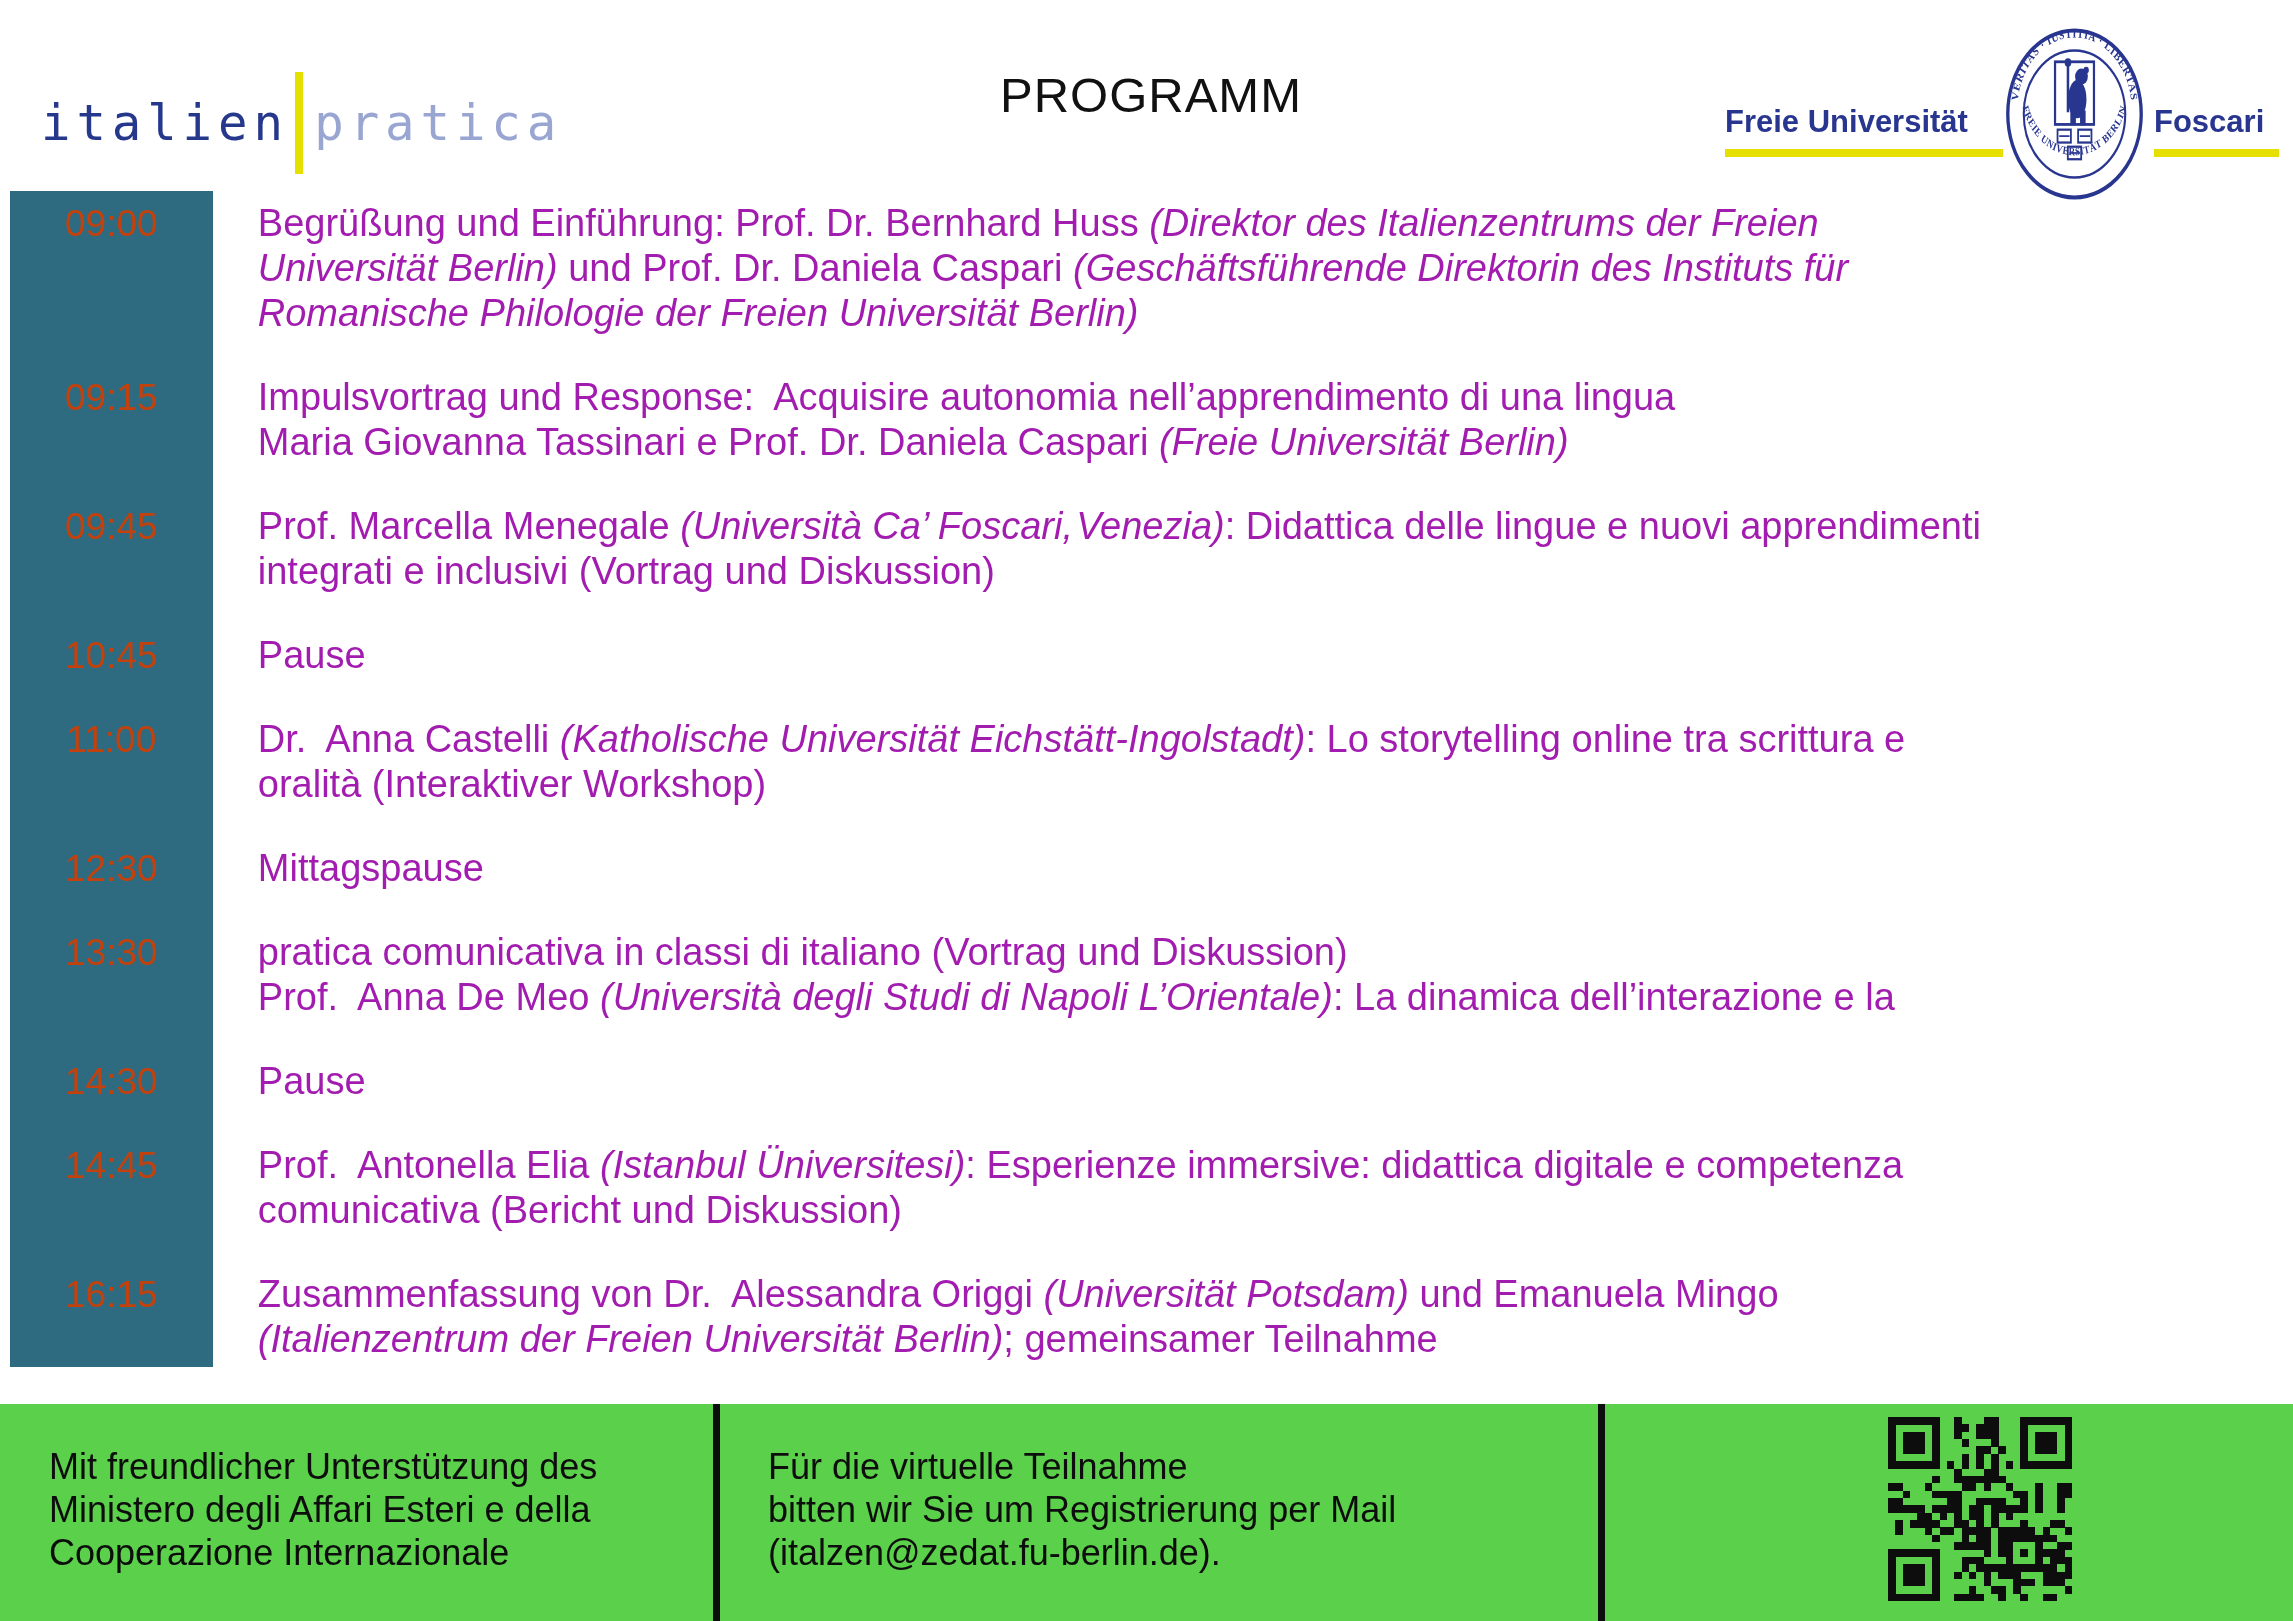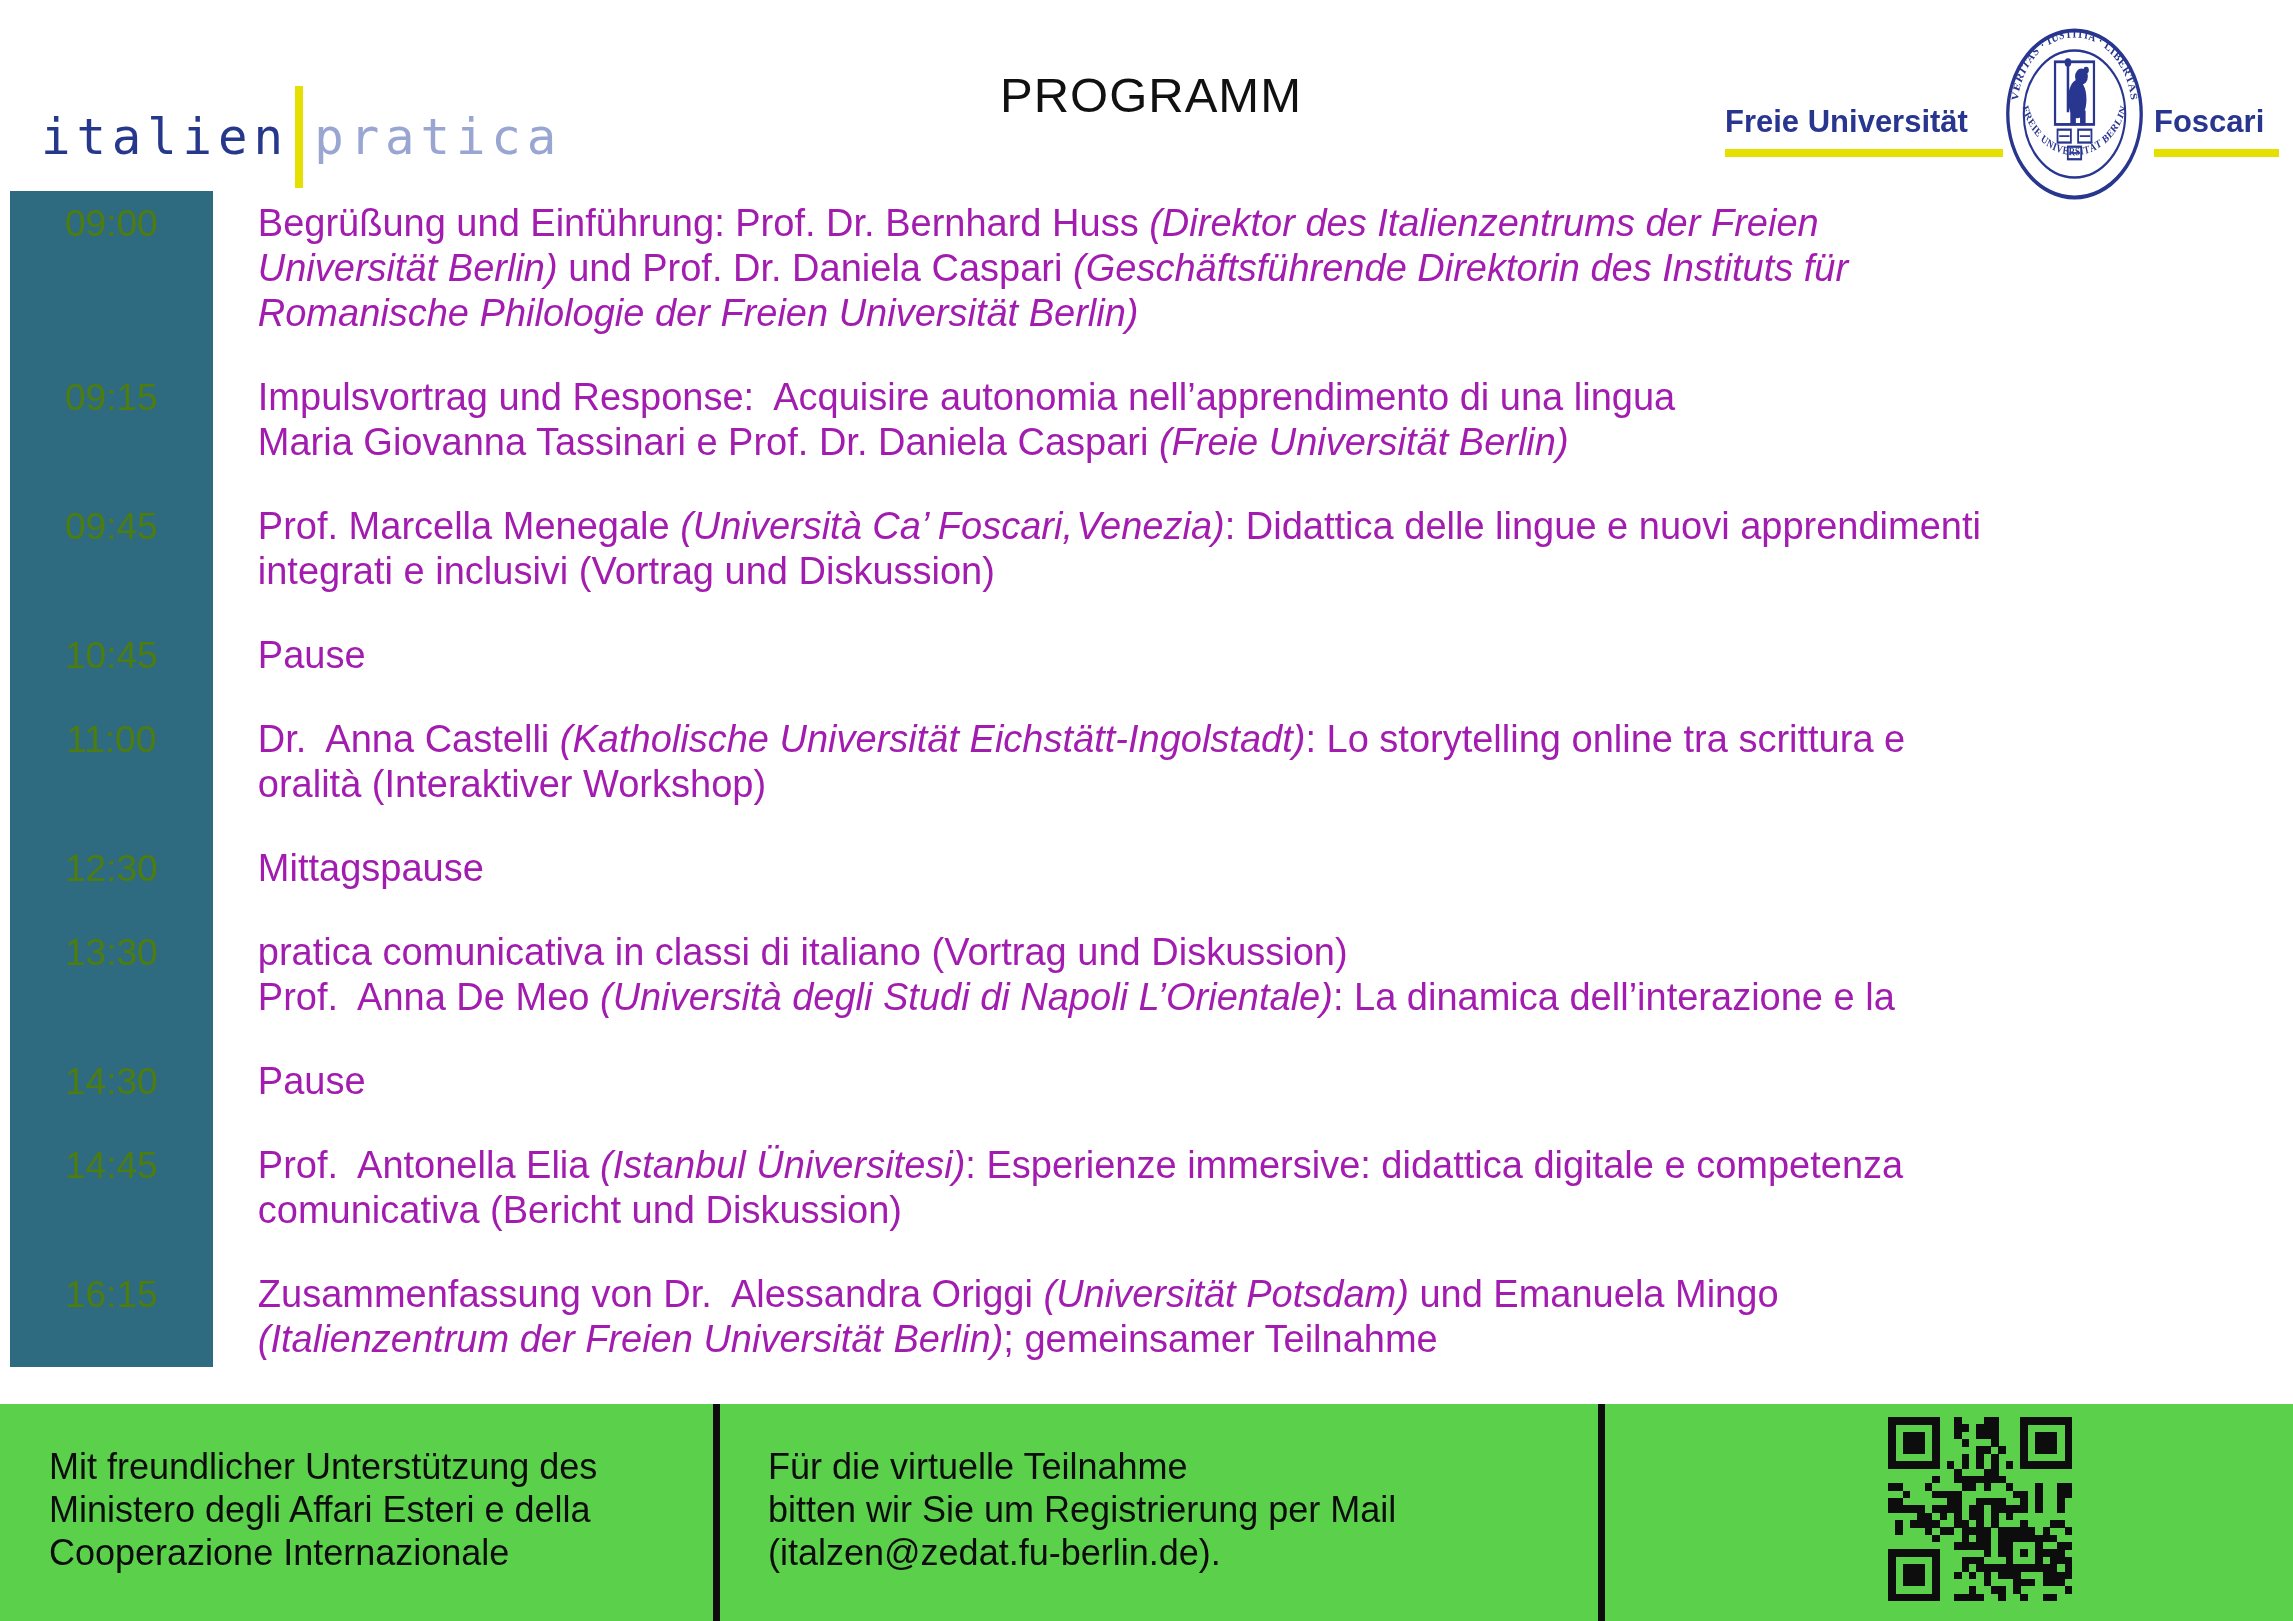--- a/index.html
+++ b/index.html
@@ -13,21 +13,21 @@
   }
   html,body{margin:0;padding:0;background:#888;}
   .page{
     position:relative;width:2294px;height:1621px;background:#ffffff;
     font-family:"Liberation Sans",sans-serif;color:var(--text-black);
     overflow:hidden;
   }
 
   
   .logo-iz{
-    position:absolute;left:41px;top:86px;height:102px;
+    position:absolute;left:41px;top:72px;height:102px;
     display:flex;align-items:center;
     font-family:"DejaVu Sans Mono",monospace;
     font-size:49px;letter-spacing:5.9px;white-space:nowrap;
   }
   .iz-dark{color:var(--logo-dark-blue);}
   .iz-light{color:var(--logo-light-blue);}
   .iz-bar{width:7.8px;height:102px;background:var(--accent-yellow);margin:0 11.8px 0 5.9px;flex:0 0 auto;}
 
   .page-title{
     position:absolute;left:0;top:63px;width:100%;
@@ -41,21 +41,21 @@
   .fu-ul{position:absolute;height:7.8px;background:var(--accent-yellow);}
   .fu-ul-left{left:1725px;top:149px;width:278px;}
   .fu-ul-right{left:2154px;top:149px;width:125px;}
   .fu-seal{position:absolute;left:2005px;top:27.4px;width:139px;height:174px;}
 
   
   .schedule{position:absolute;left:9.8px;top:191px;width:2274px;}
   .timebar{position:absolute;left:0;top:0;width:203px;height:1176px;background:var(--teal-bar);}
   .entries{position:relative;padding-top:9.8px;}
   .entry{display:flex;margin-bottom:39px;}
-  .etime{flex:0 0 203px;width:203px;text-align:center;font-size:37px;line-height:45px;color:#4d7c0f;}
+  .etime{flex:0 0 203px;width:203px;text-align:center;font-size:37px;line-height:45px;color:#c2410c;}
   .etext{margin-left:45px;font-size:38px;line-height:45px;color:#a21caf;}
   .eline{white-space:nowrap;}
   .it{font-style:italic;}
 
   
   .footer{position:absolute;left:0;top:1404px;width:2294px;height:218px;background:var(--footer-green);}
   .foot-col{position:absolute;top:41px;font-size:36px;line-height:43px;color:#0d0d0d;white-space:nowrap;}
   .foot-left{left:49px;}
   .foot-mid{left:768px;}
   .divider{position:absolute;top:0;width:6.9px;height:218px;background:#0d0d0d;}

